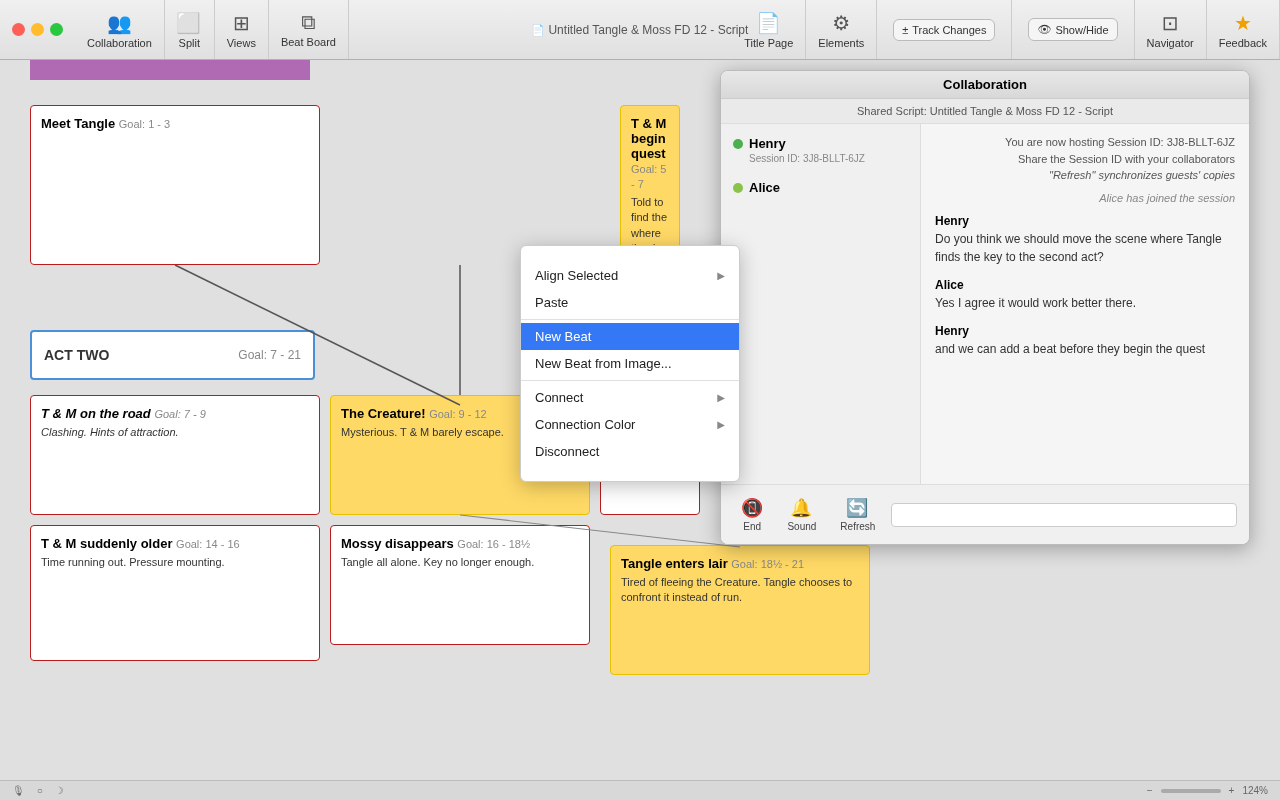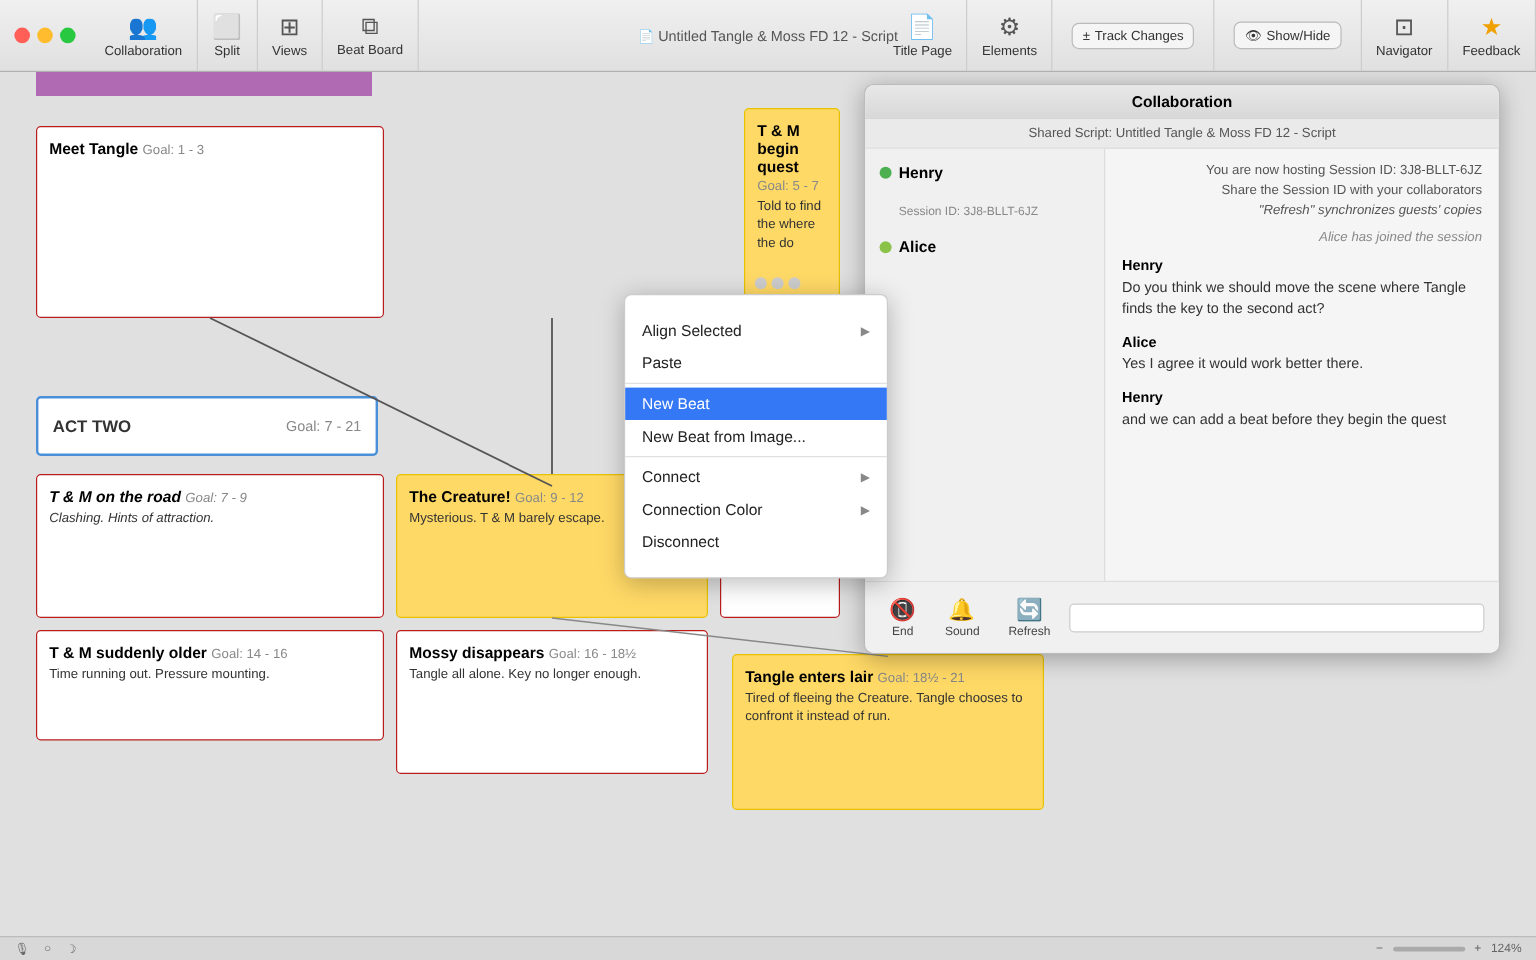--- a/index.html
+++ b/index.html
@@ -240,21 +240,21 @@
       width: 10px;
       height: 10px;
       border-radius: 50%;
     }
     .dot-green { background: #4caf50; }
     .dot-lightgreen { background: #8bc34a; }
     .session-id {
       font-size: 10px;
       color: #888;
       margin-left: 16px;
-      margin-top: 20px;
+      margin-top: 2px;
     }
     .collab-right {
       flex: 1;
       display: flex;
       flex-direction: column;
       padding: 10px 14px;
     }
     .collab-info {
       font-size: 11px;
       color: #555;
@@ -434,21 +434,21 @@
 
   <div class="purple-band"></div>
 
   <div class="beat-card" style="top:45px;left:30px;width:290px;height:160px;">
     <div class="beat-card-title">
       Meet Tangle <span class="beat-card-goal">Goal: 1 - 3</span>
     </div>
   </div>
 
 
-  <div class="beat-card beat-card-yellow" style="top:30px;left:620px;width:80px;height:160px;overflow:hidden;">
+  <div class="beat-card beat-card-yellow" style="top:45px;left:620px;width:60px;height:160px;overflow:hidden;">
     <div class="beat-card-title">
       T &amp; M begin quest <span class="beat-card-goal">Goal: 5 - 7</span>
     </div>
     <div class="beat-card-text">Told to find the where the do</div>
 
     <div style="position:absolute;bottom:8px;left:8px;display:flex;gap:4px;">
       <div style="width:10px;height:10px;border-radius:50%;background:#ccc;"></div>
       <div style="width:10px;height:10px;border-radius:50%;background:#ccc;"></div>
       <div style="width:10px;height:10px;border-radius:50%;background:#ccc;"></div>
     </div>
@@ -471,21 +471,21 @@
       The Creature! <span class="beat-card-goal">Goal: 9 - 12</span>
     </div>
     <div class="beat-card-text">Mysterious. T &amp; M barely escape.</div>
   </div>
 
   <div class="beat-card" style="top:335px;left:600px;width:100px;height:120px;overflow:hidden;">
     <div class="beat-card-title">T &amp; M gro</div>
     <div class="beat-card-text">Kiss. Shooti</div>
   </div>
 
-  <div class="beat-card" style="top:465px;left:30px;width:290px;height:92px;">
+  <div class="beat-card" style="top:465px;left:30px;width:290px;height:136px;">
     <div class="beat-card-title">
       T &amp; M suddenly older <span class="beat-card-goal">Goal: 14 - 16</span>
     </div>
     <div class="beat-card-text">Time running out. Pressure mounting.</div>
   </div>
 
   <div class="beat-card" style="top:465px;left:330px;width:260px;height:120px;">
     <div class="beat-card-title">
       Mossy disappears <span class="beat-card-goal">Goal: 16 - 18½</span>
     </div>

